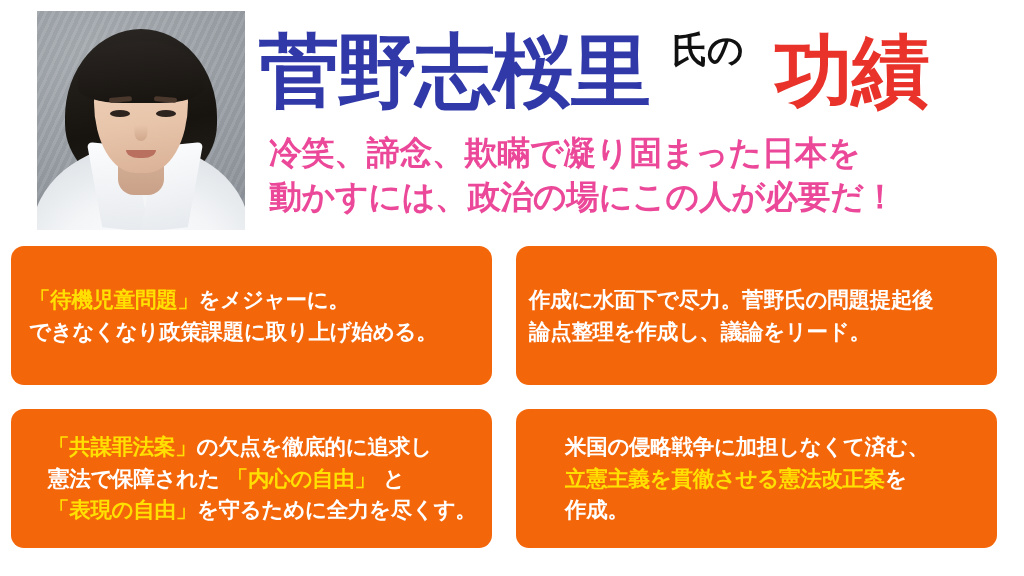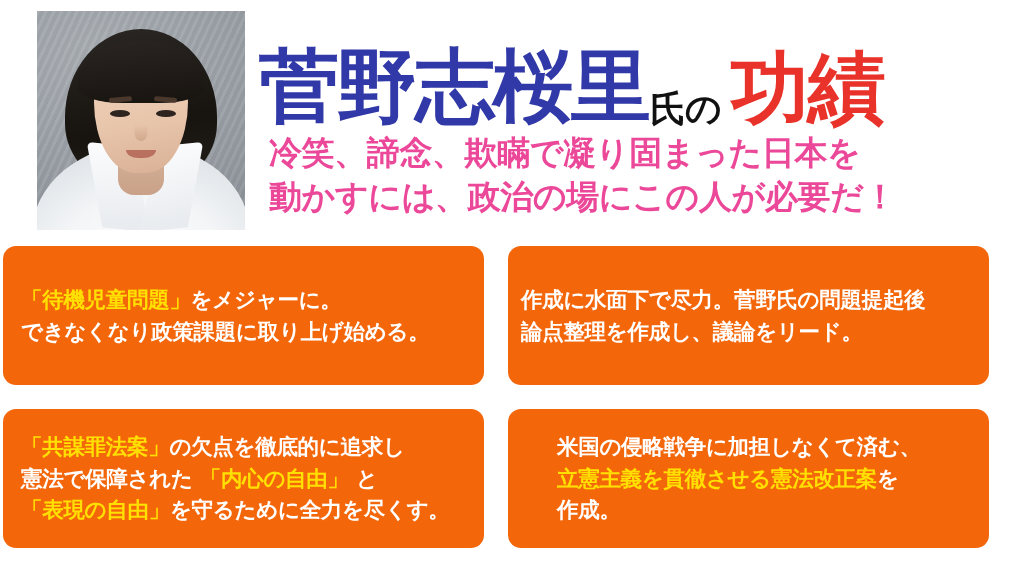--- a/index.html
+++ b/index.html
@@ -147,25 +147,26 @@
     height: 8px;
     transform: translateX(-50%);
     background: #b9705f;
     border-radius: 0 0 42% 42% / 0 0 100% 100%;
   }
 
   
   .headline {
     position: absolute;
     left: 259px;
-    top: 23px;
+    top: 32px;
     height: 104px;
     display: flex;
-    align-items: flex-end;
+    align-items: flex-start;
     white-space: nowrap;
+    gap: 22px;
   }
   .hl-name {
     font-size: 80px;
     line-height: 1;
     font-weight: 700;
     letter-spacing: -2px;
     color: #3139a8;
   }
   .hl-mid {
     font-size: 36px;
@@ -194,21 +195,21 @@
     font-weight: 700;
     line-height: 1.32;
     letter-spacing: -0.4px;
     white-space: nowrap;
   }
   .subtitle .sline { display: block; }
 
   
   .cards {
     position: absolute;
-    left: 3px;
+    left: 11px;
     top: 246px;
     width: 986px;
     height: 320px;
     display: grid;
     grid-template-columns: 481px 481px;
     grid-template-rows: 139px 139px;
     column-gap: 24px;
     row-gap: 24px;
   }
   .card {
@@ -222,21 +223,21 @@
   .card-text {
     font-size: 21.5px;
     font-weight: 700;
     line-height: 1.47;
     color: #ffffff;
     letter-spacing: -0.3px;
     white-space: nowrap;
   }
   .card-1 .card-text { padding-left: 18px; }
   .card-2 .card-text { padding-left: 13px; }
-  .card-3 .card-text { padding-left: 18px; }
+  .card-3 .card-text { padding-left: 18px; margin-left: 19px; }
   .card-4 .card-text { padding-left: 49px; }
   .ln { display: block; }
   .hi { color: #ffe000; }
 </style>
 </head>
 <body>
 
 <div class="portrait">
   <div class="bg"></div>
   <div class="hairBack"></div>

